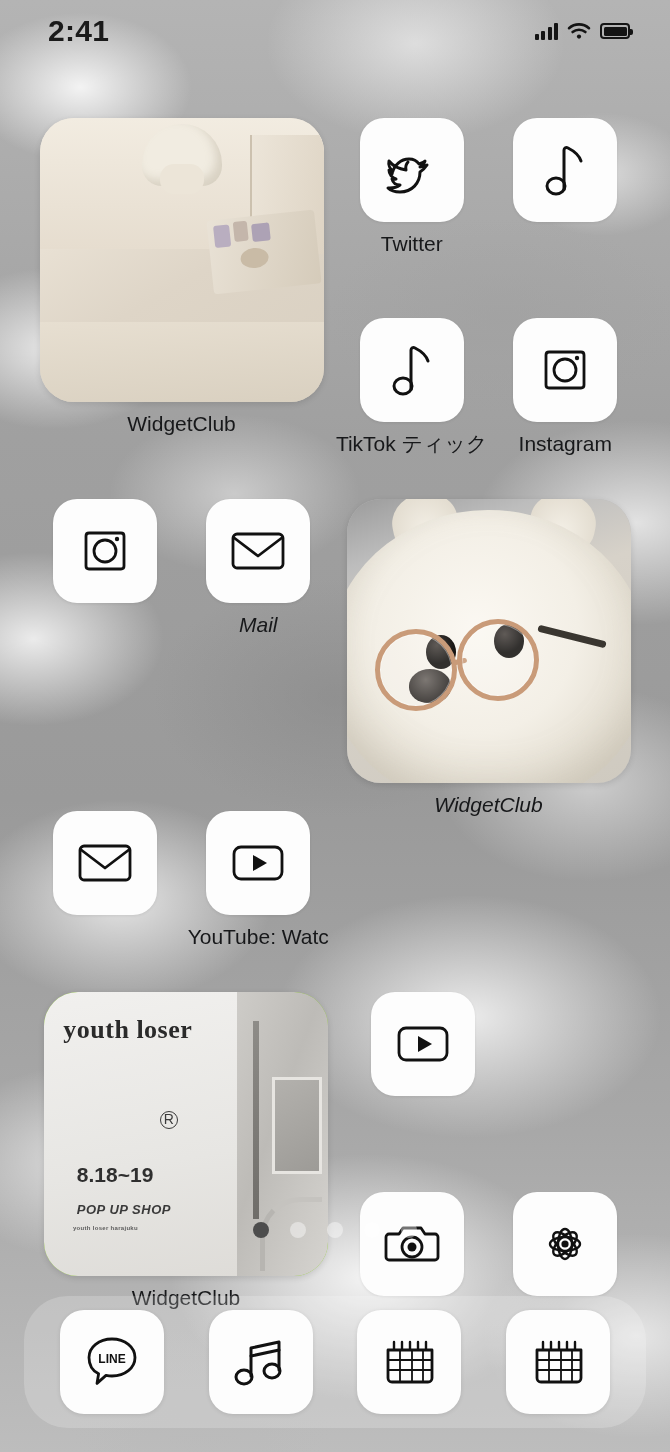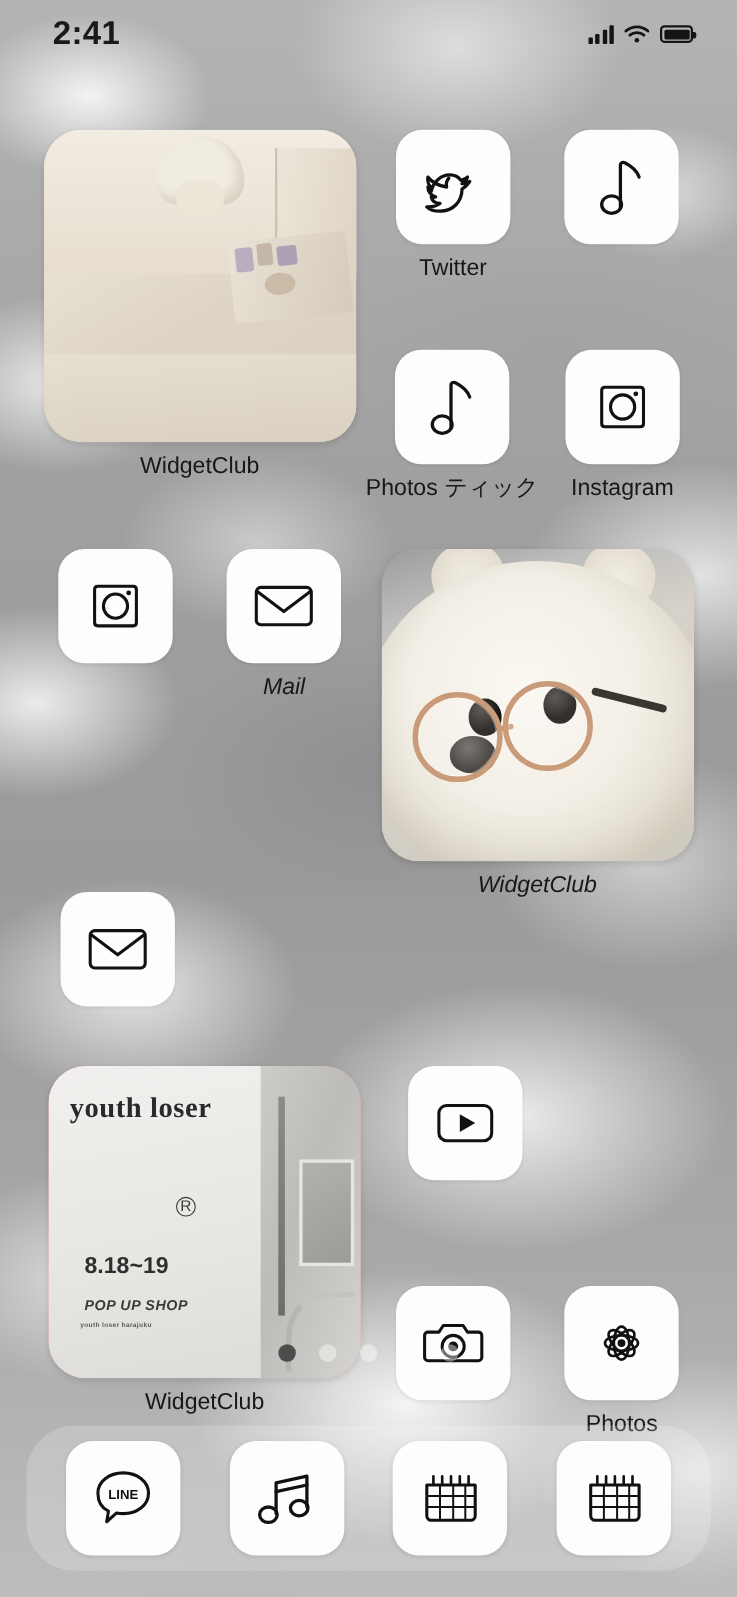--- a/index.html
+++ b/index.html
@@ -258,21 +258,21 @@
   .bridge {
     position:absolute; left: 84px; top: 52px; width: 14px; height: 5px;
     background: #c99b79; border-radius: 3px; transform: rotate(-12deg);
   }
   .temple {
     position:absolute; left: 168px; top: 26px; width: 70px; height: 7px;
     background: #3a3630; border-radius: 4px; transform: rotate(14deg);
   }
 
   
-  .art-poster { position:absolute; inset:0; background: #fca5a5; overflow:hidden; }
+  .art-poster { position:absolute; inset:0; background: #84cc16; overflow:hidden; }
   .poster-card {
     position:absolute; left:0; top:0; width: 68%; height: 100%;
     background: linear-gradient(170deg,#f1f0ee 0%, #e7e6e3 60%, #dedcd8 100%);
   }
   .poster-right {
     position:absolute; right:0; top:0; width: 34%; height: 100%;
     background: linear-gradient(110deg,#cfcdc9 0%, #bdbbb7 45%, #d6d4d0 100%);
   }
   .pr-door {
     position:absolute; left: 22%; top: 10%; width: 6px; height: 70%;
@@ -430,21 +430,21 @@
 
     <div class="row" style="margin-top:-6px;">
       <div class="cell wide" style="height:1px;"></div>
       <div class="cell" style="margin-top:-112px;">
         <div class="app-icon">
           <svg width="48" height="58" viewBox="0 0 48 58">
             <path d="M23 48V9c0-2 2-3 4-2 6 3 11 7 13 13" fill="none" stroke="#111" stroke-width="3" stroke-linecap="round"></path>
             <ellipse cx="15" cy="45" rx="9" ry="8" fill="none" stroke="#111" stroke-width="3"></ellipse>
           </svg>
         </div>
-        <div class="label">Photos ティック</div>
+        <div class="label">TikTok ティック</div>
       </div>
       <div class="cell" style="margin-top:-112px;">
         <div class="app-icon">
           <svg width="56" height="56" viewBox="0 0 56 56">
             <path d="M9 13c0-2 1-3 3-3h32c2 0 3 1 3 3v30c0 2-1 3-3 3H12c-2 0-3-1-3-3z" fill="none" stroke="#111" stroke-width="2.8" stroke-linejoin="round"></path>
             <circle cx="28" cy="28" r="11" fill="none" stroke="#111" stroke-width="2.8"></circle>
             <circle cx="40" cy="16" r="2.2" fill="#111"></circle>
           </svg>
         </div>
         <div class="label">Instagram</div>
@@ -498,20 +498,29 @@
     <div class="row" style="margin-top:-6px;">
       <div class="cell">
         <div class="app-icon">
           <svg width="60" height="46" viewBox="0 0 60 46">
             <path d="M5 10c0-2 2-4 4-4h42c2 0 4 2 4 4v26c0 2-2 4-4 4H9c-2 0-4-2-4-4z" fill="none" stroke="#111" stroke-width="2.8" stroke-linejoin="round"></path>
             <path d="M5 9l25 19L55 9" fill="none" stroke="#111" stroke-width="2.8" stroke-linejoin="round"></path>
           </svg>
         </div>
         <div class="label empty"></div>
       </div>
+      <div class="cell">
+        <div class="app-icon">
+          <svg width="58" height="44" viewBox="0 0 58 44">
+            <rect x="5" y="6" width="48" height="32" rx="7" fill="none" stroke="#111" stroke-width="2.8"></rect>
+            <path d="M24 14l14 8-14 8z" fill="#111"></path>
+          </svg>
+        </div>
+        <div class="label">YouTube: Watc</div>
+      </div>
       <div class="cell wide" style="height:1px;"></div>
     </div>
 
     <div class="row" style="margin-top:44px;">
       <div class="cell wide">
         <div class="widget">
           <div class="art-poster">
             <div class="poster-right">
               <div class="pr-door"></div>
               <div class="pr-window"></div>

